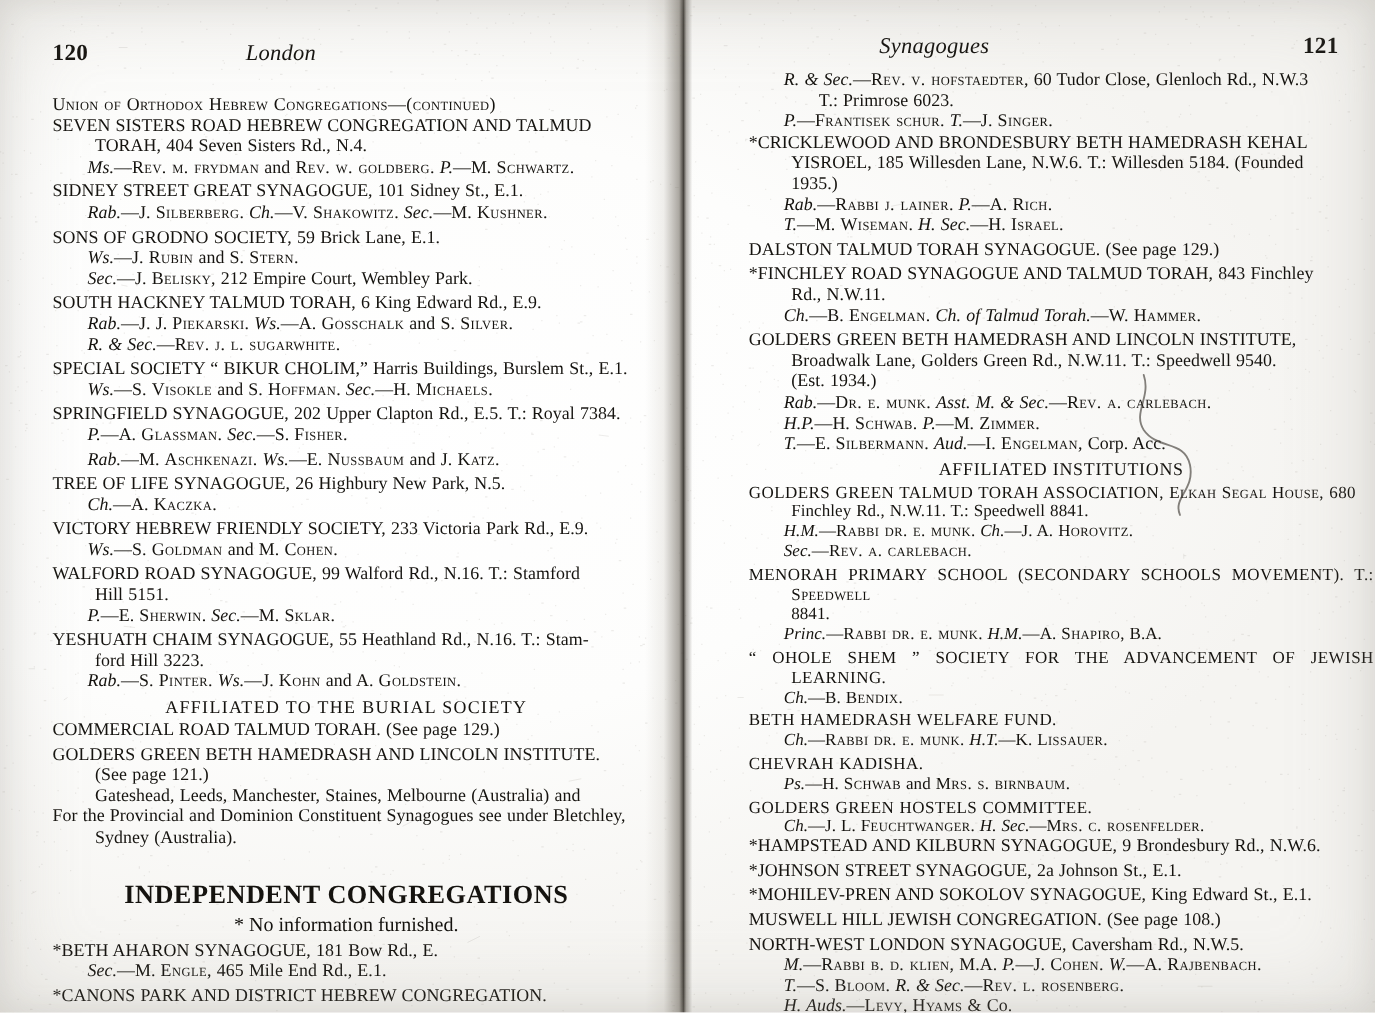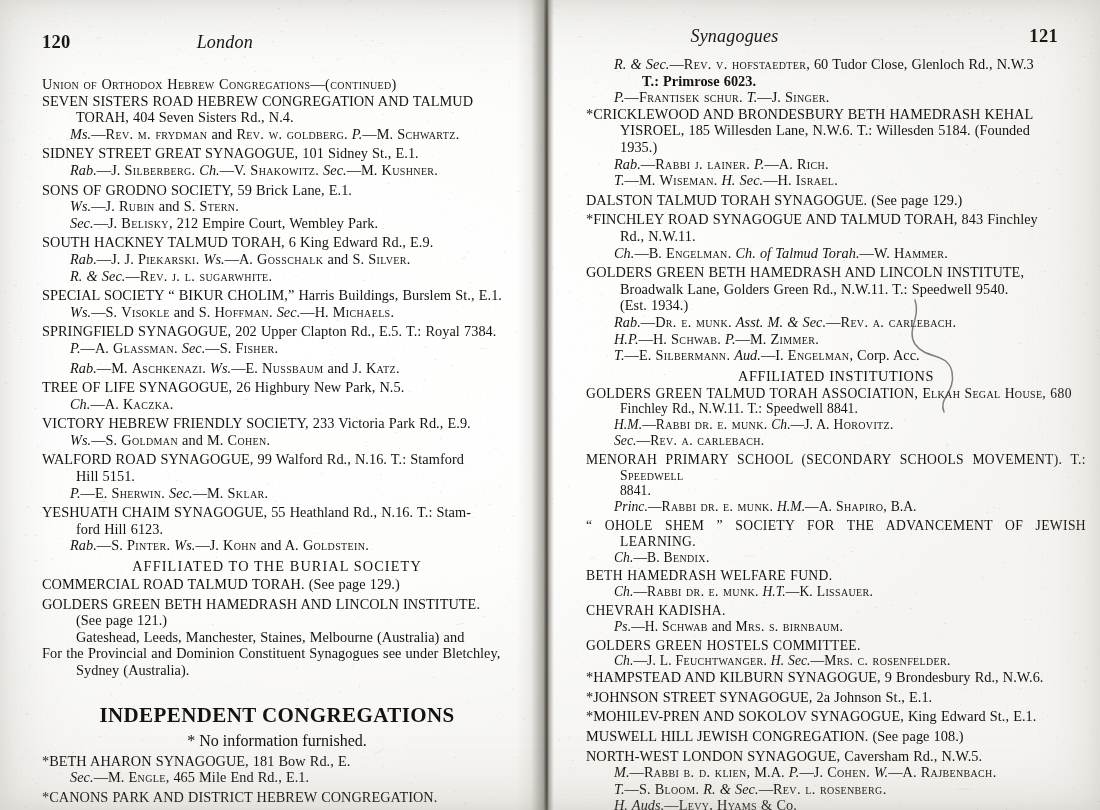--- a/index.html
+++ b/index.html
@@ -32,21 +32,21 @@
       rgba(206,202,194,.30) 34%,
       rgba(120,114,104,.62) 62%,
       rgba(46,42,36,.88) 70%,
       rgba(96,90,82,.48) 75%,
       rgba(250,250,248,.12) 86%,
       rgba(252,252,250,0) 100%);
   }
   
   .page{position:absolute;top:0;bottom:0;}
   #page-left{left:0;width:548px;}
-  #page-right{left:552px;width:532px;}
+  #page-right{left:565px;width:532px;}
 
   .runhead{
     position:absolute;left:0;right:0;
     height:26px;
     display:flex;align-items:baseline;
     font-size:17.5px;
   }
   #page-left .runhead{top:32px;padding:0 28px 0 42px;}
   #page-right .runhead{top:26px;padding:0 26px 0 34px;}
   .folio{font-weight:700;font-size:18.5px;letter-spacing:.3px;}
@@ -73,21 +73,21 @@
   .entry:first-child{margin-top:0;}
   
   .head{
     padding-left:34px;
     text-indent:-34px;
     text-align:justify;
   }
   .head.noind{padding-left:0;text-indent:0;}
   
   .det{padding-left:42px;text-indent:-14px;}
-  .det2{padding-left:56px;text-indent:0;font-weight:bold;}
+  .det2{padding-left:56px;text-indent:0;}
   .cont{padding-left:34px;text-indent:0;}
 
   .caps{font-variant:small-caps;letter-spacing:.35px;}
   .it{font-style:italic;}
 
   
   .sec-center{
     text-align:center;
     font-size:14.3px;line-height:17px;
     letter-spacing:1.1px;
@@ -168,21 +168,21 @@
           <p class="ln head">VICTORY HEBREW FRIENDLY SOCIETY, 233 Victoria Park Rd., E.9.</p>
           <p class="ln det"><span class="it">Ws.</span>—S. <span class="caps">Goldman</span> and M. <span class="caps">Cohen</span>.</p>
         </div>
         <div class="entry">
           <p class="ln head">WALFORD ROAD SYNAGOGUE, 99 Walford Rd., N.16.   T.: Stamford</p>
           <p class="ln cont">Hill 5151.</p>
           <p class="ln det"><span class="it">P.</span>—E. <span class="caps">Sherwin</span>.   <span class="it">Sec.</span>—M. <span class="caps">Sklar</span>.</p>
         </div>
         <div class="entry">
           <p class="ln head">YESHUATH CHAIM SYNAGOGUE, 55 Heathland Rd., N.16.   T.: Stam-</p>
-          <p class="ln cont">ford Hill 6123.</p>
+          <p class="ln cont">ford Hill 3223.</p>
           <p class="ln det"><span class="it">Rab.</span>—S. <span class="caps">Pinter</span>.   <span class="it">Ws.</span>—J. <span class="caps">Kohn</span> and A. <span class="caps">Goldstein</span>.</p>
         </div>
       </div>
     <p class="sec-center">AFFILIATED TO THE BURIAL SOCIETY</p>
     <div id="left-burial">
         <div class="entry">
           <p class="ln head">COMMERCIAL ROAD TALMUD TORAH.  (See page 129.)</p>
         </div>
         <div class="entry">
           <p class="ln head">GOLDERS GREEN BETH HAMEDRASH AND LINCOLN INSTITUTE.</p>

